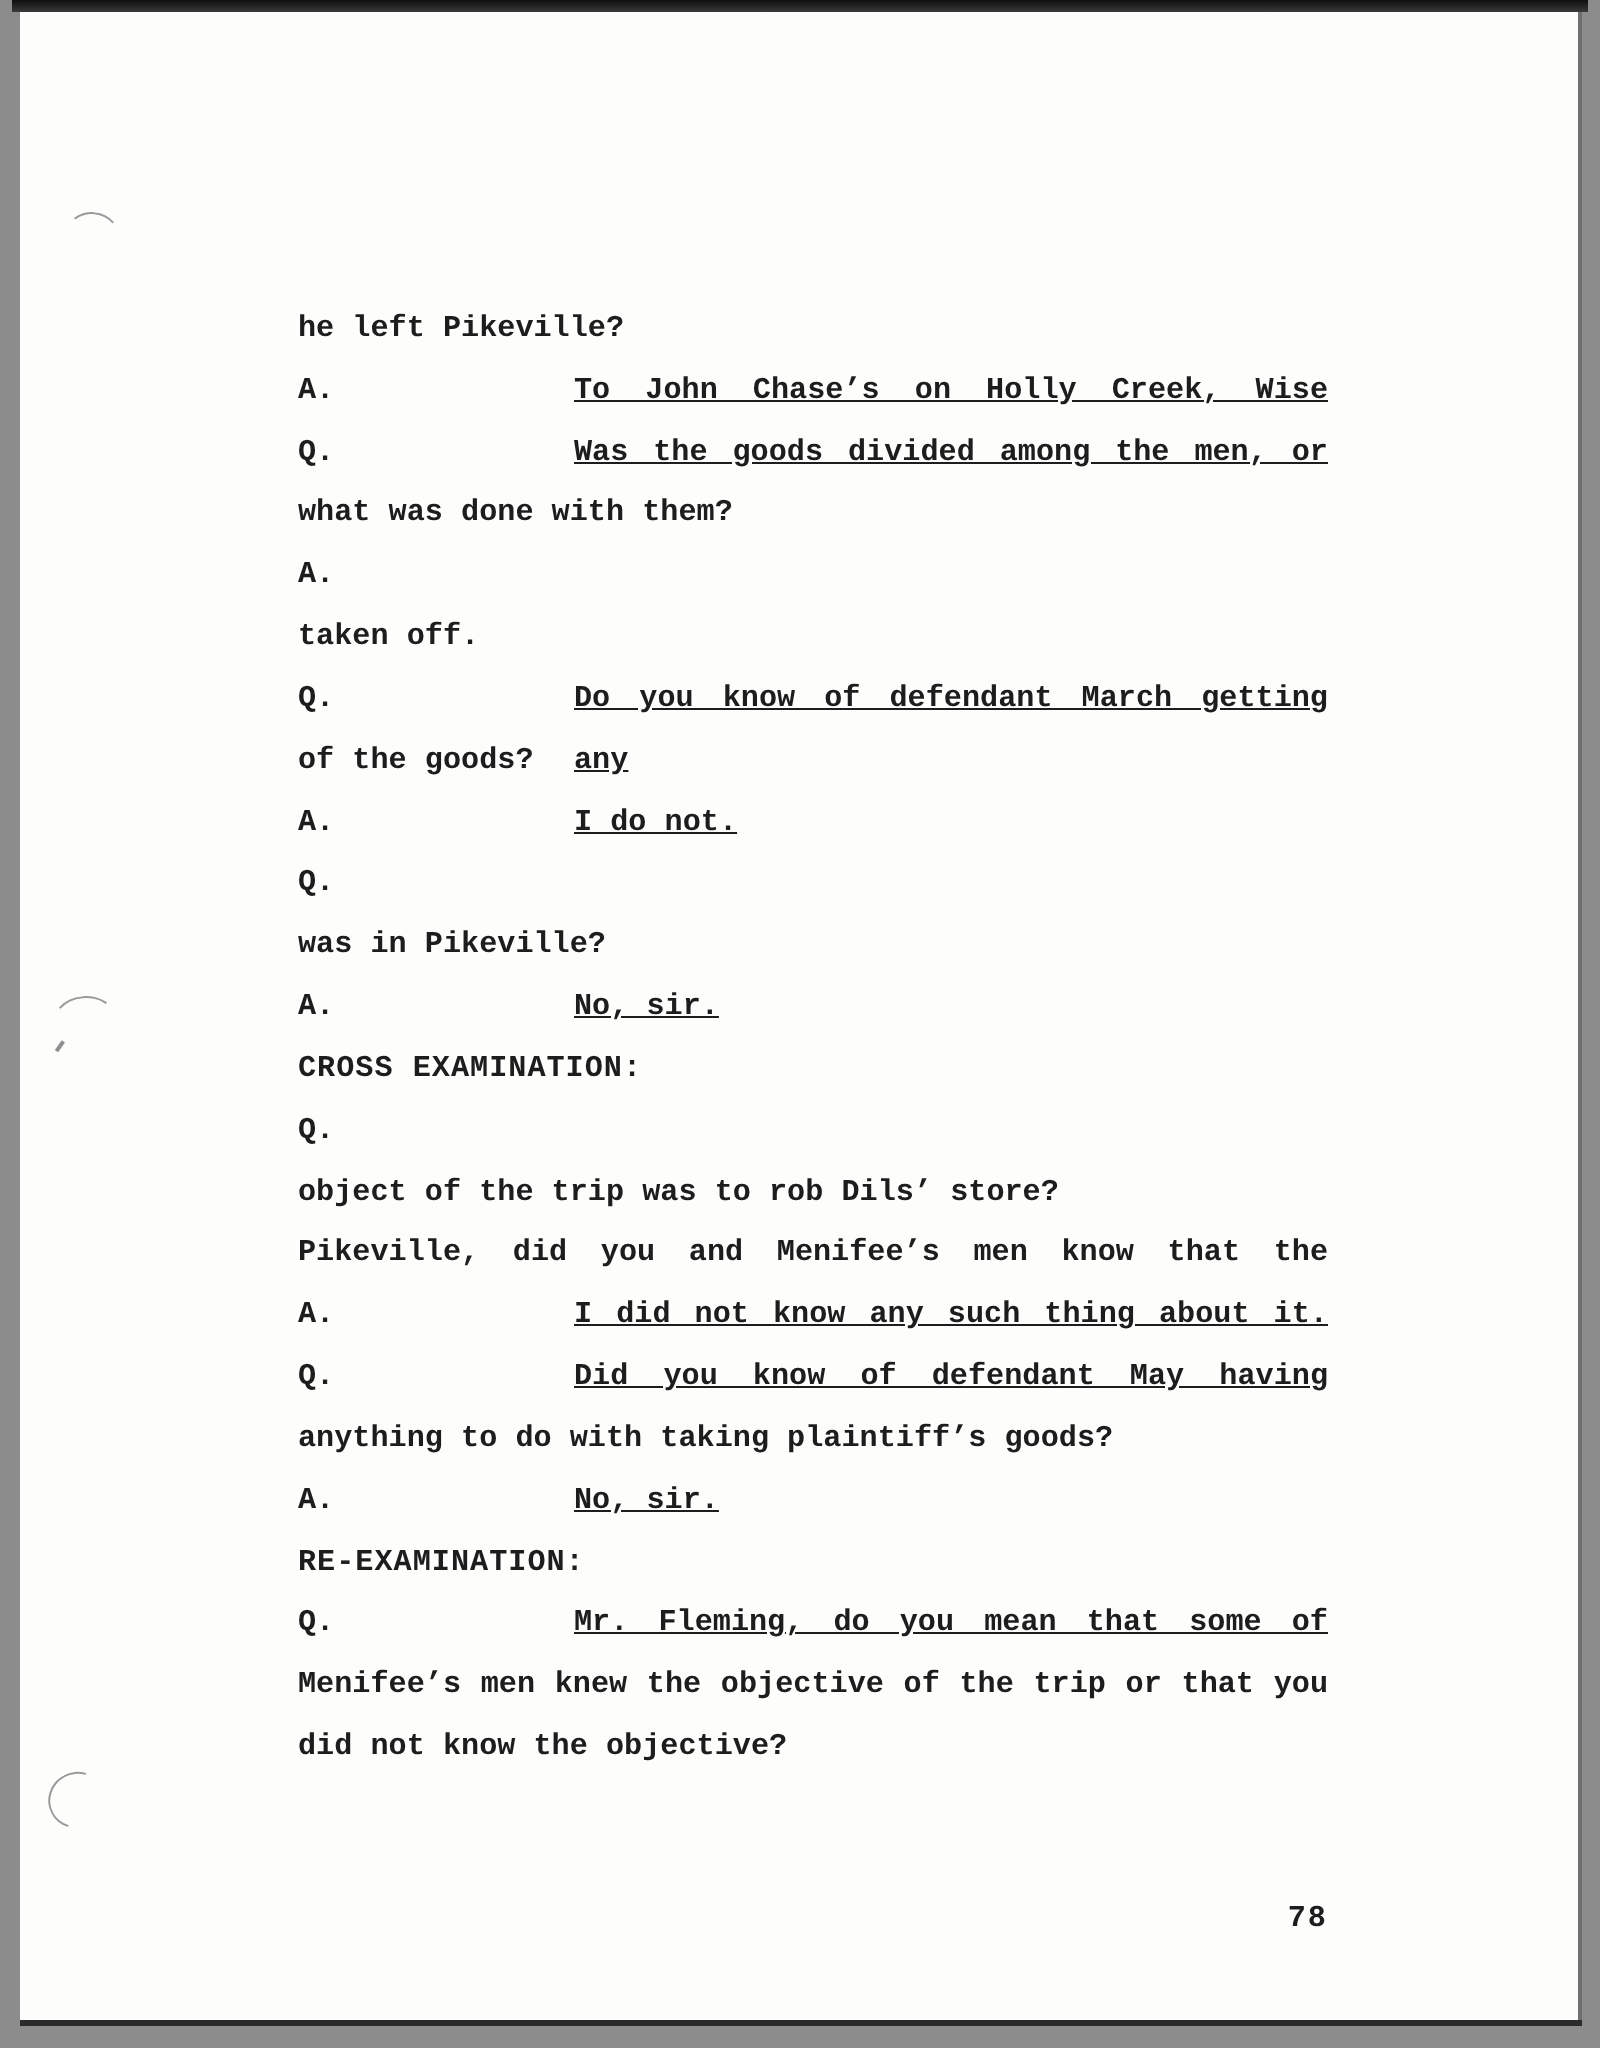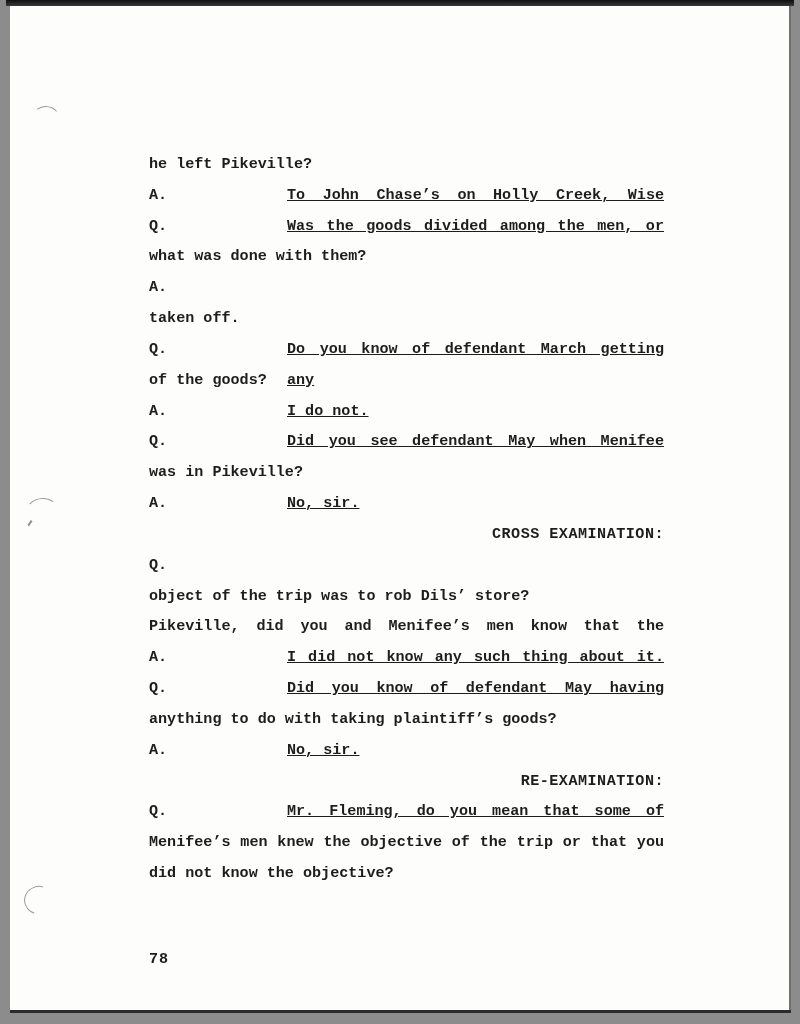--- a/index.html
+++ b/index.html
@@ -72,28 +72,28 @@
   .line.qa .label { flex: 0 0 138px; }
   .line.qa .text { flex: 1 1 auto; text-decoration: underline; }
   .line.qa.justify .text,
   .line.cont.justify {
     white-space: normal;
     text-align: justify;
     text-align-last: justify;
     text-justify: inter-word;
   }
   .line.heading {
-    text-align: right;
+    text-align: left;
     letter-spacing: 0.5px;
   }
   .pageno {
     position: absolute;
     left: 139px; top: 938px;   
     width: 515px;
-    text-align: left;
+    text-align: right;
     font-size: 15.1px;
     line-height: 30.83px;
     letter-spacing: 1px;
   }
 </style>
 </head>
 <body>
 
 <div class="scan-top-bar"></div>
 
@@ -122,21 +122,20 @@
         <span class="label">Q.</span>
         <span class="text">Do you know of defendant March getting any</span>
       </div>
       <div class="line cont">of the goods?</div>
       <div class="line qa">
         <span class="label">A.</span>
         <span class="text">I do not.</span>
       </div>
       <div class="line qa justify">
         <span class="label">Q.</span>
-        <span class="text">Did you see defendant May when Menifee</span>
       </div>
       <div class="line cont">was in Pikeville?</div>
       <div class="line qa">
         <span class="label">A.</span>
         <span class="text">No, sir.</span>
       </div>
       <div class="line heading">CROSS EXAMINATION:</div>
       <div class="line qa justify">
         <span class="label">Q.</span>
       </div>

